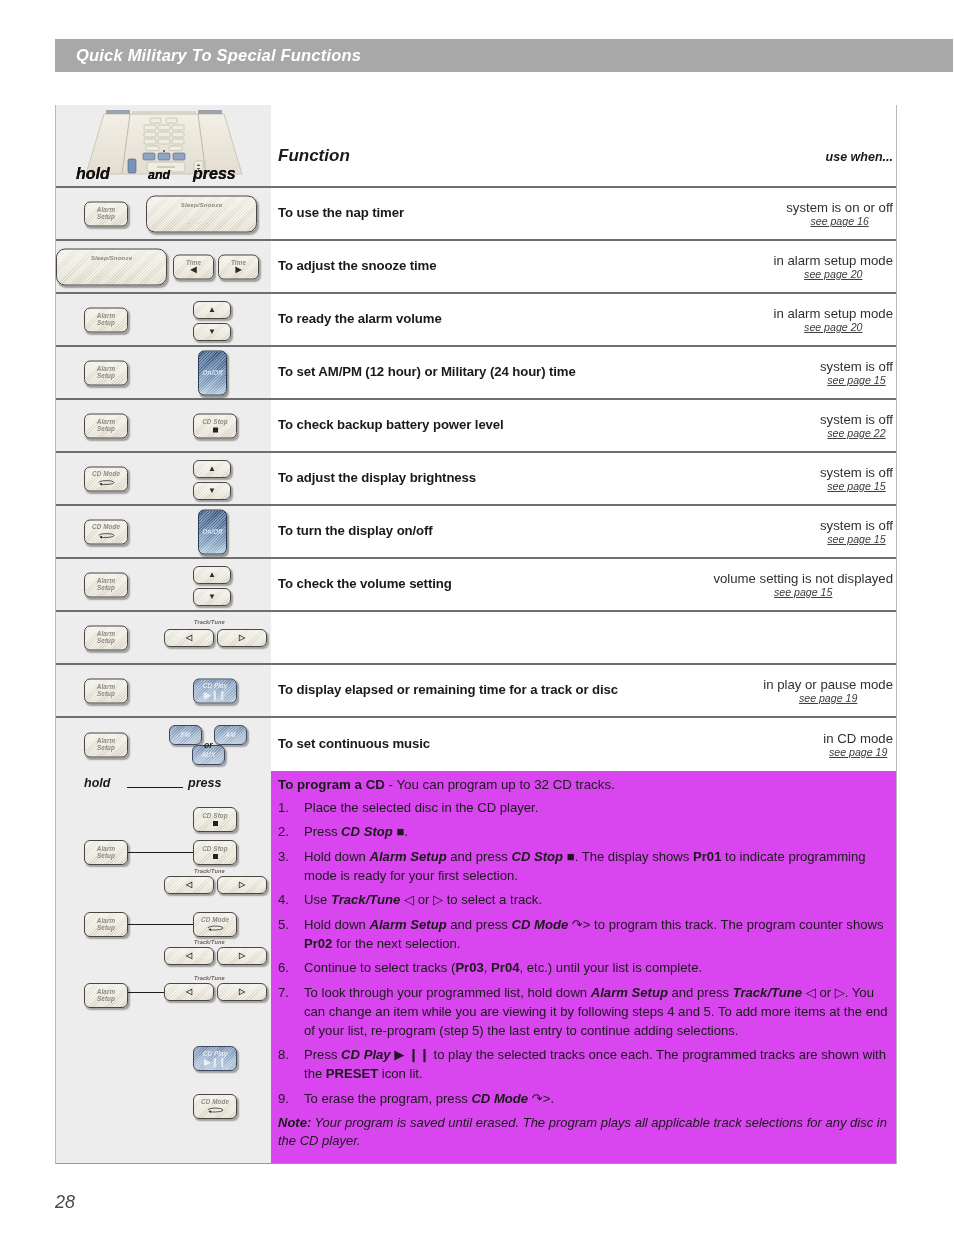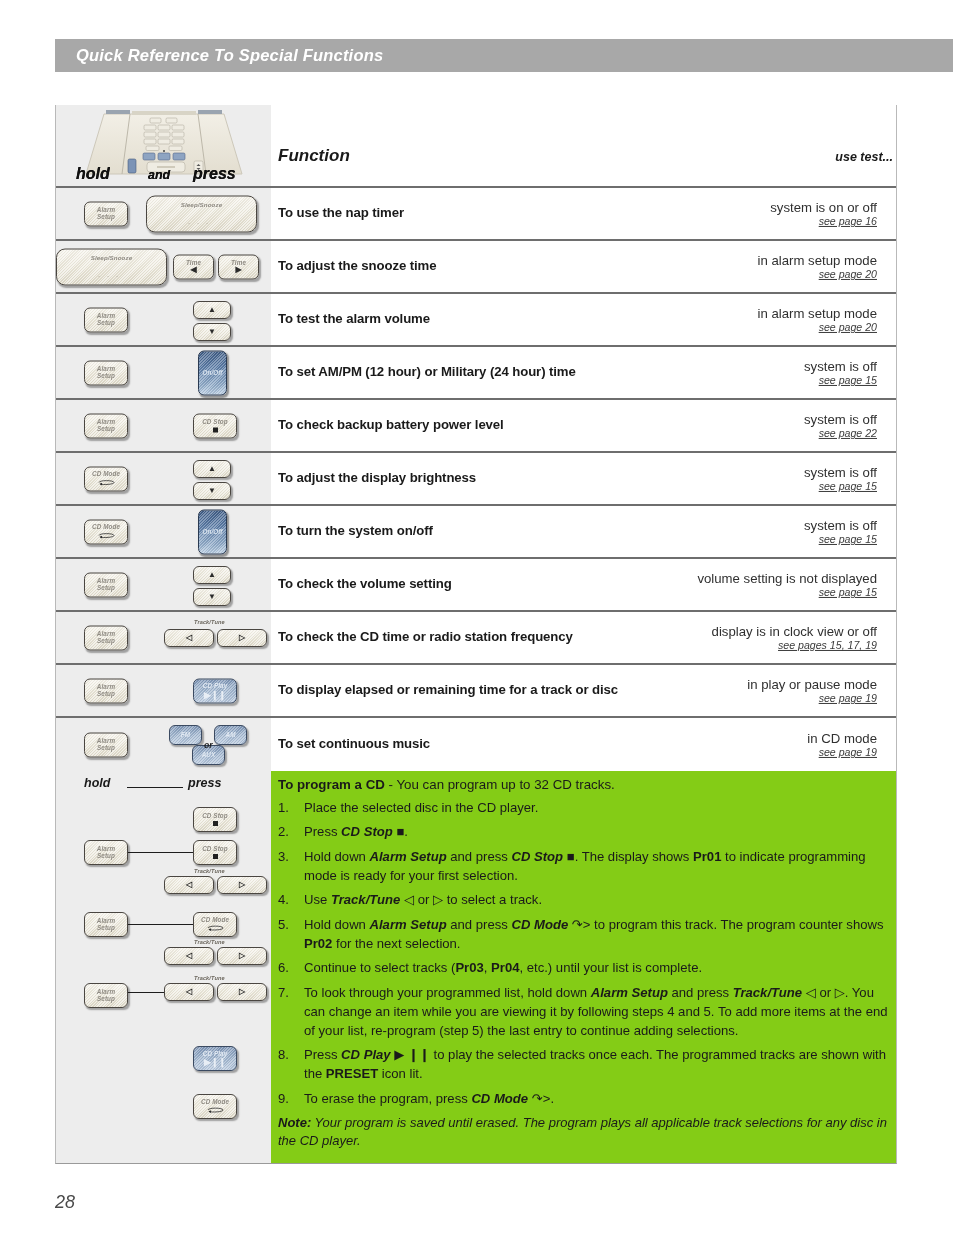--- a/index.html
+++ b/index.html
@@ -54,22 +54,22 @@
              font-weight:bold; font-style:italic; font-size:12.5px; }
 
   
   .row { display:flex; min-height:53px; border-bottom:2px solid #6e6e6e; }
   .row:last-child { border-bottom:none; }
   .cell-keys { width:215px; background:#ededed; position:relative; flex:0 0 215px; }
   .cell-fn   { flex:1; background:#fff; position:relative; padding:0 6px 0 7px;
                display:flex; align-items:center; }
   .fn-text { font-weight:bold; font-size:13.2px; line-height:1.25; letter-spacing:-.1px; }
   .when-wrap {
-    position:absolute; right:19px; top:50%; transform:translateY(-50%);
-    text-align:right; line-height:1.18;
+    position:absolute; right:3px; top:50%; transform:translateY(-50%);
+    text-align:center; line-height:1.18;
   }
   .when-main { font-size:13.2px; color:#303030; white-space:nowrap; }
   .when-page { font-size:10.6px; font-style:italic; color:#3a3a3a; white-space:nowrap;text-decoration:underline; }
 
   
   .key {
     position:absolute;
     border-radius:6px;
     border:1.2px solid #4a4641;
     background:
@@ -117,21 +117,21 @@
     position:absolute; font-size:8.5px; font-style:italic; font-weight:bold; color:#1c1c1c;
   }
   .link-line { position:absolute; height:1.4px; background:#1d1d1d; }
 
   
   .loop { display:block; width:21px; height:8px; margin-top:1px; }
 
   
   .prog-row { display:flex; border-bottom:none; }
   .prog-left { width:215px; flex:0 0 215px; background:#ededed; position:relative; }
-  .prog-right { flex:1; background:#84cc16; padding:6px 8px 12px 7px; }
+  .prog-right { flex:1; background:#d946ef; padding:6px 8px 12px 7px; }
 
   .prog-hold { position:absolute; left:28px; top:5px; font-weight:bold; font-style:italic; font-size:12.5px; }
   .prog-press{ position:absolute; left:132px; top:5px; font-weight:bold; font-style:italic; font-size:12.5px; }
   .prog-dash { position:absolute; left:71px; top:16px; width:56px; border-bottom:1.4px solid #1d1d1d; }
 
   .prog-title { font-size:13.3px; margin-bottom:7px; }
   .prog-title b { font-weight:bold; }
   ol.steps { margin:0; padding:0; list-style:none; }
   ol.steps li {
     font-size:13.1px; line-height:1.45; margin-bottom:5.5px;
@@ -146,21 +146,21 @@
 
   .pagenum {
     position:absolute; left:55px; top:1192px;
     font-size:18px; font-style:italic; color:#4a4a4a;
   }
 </style>
 </head>
 <body>
 
 <div class="header-bar">
-  <span class="header-title">Quick Reference To Special Functions</span>
+  <span class="header-title">Quick Military To Special Functions</span>
 </div>
 
 <div class="table-frame">
 
   <div class="head-row">
     <div class="head-left">
       <svg class="dev-ill" viewBox="0 0 180 78">
         <defs>
           <linearGradient id="pg" x1="0" y1="0" x2="0" y2="1">
             <stop offset="0%" stop-color="#f2efe6"></stop>
@@ -198,21 +198,21 @@
         <rect x="83" y="62" width="18" height="2" fill="#cfcabb"></rect>
         <rect x="120" y="57" width="9" height="12" rx="1.6" fill="#efece2" stroke="#b4afa1" stroke-width=".6"></rect>
         <path d="M124.5 60 l2 2 h-4 Z M124.5 66 l2 -2 h-4 Z" fill="#555"></path>
       </svg>
       <span class="hold-lbl">hold</span>
       <span class="and-lbl">and</span>
       <span class="press-lbl">press</span>
     </div>
     <div class="head-right">
       <span class="fn-head">Function</span>
-      <span class="usewhen-head">use test...</span>
+      <span class="usewhen-head">use when...</span>
     </div>
   </div>
 
   <div id="rows-host">
       <div class="row">
         <div class="cell-keys">
           <div class="key" style="width: 44px; height: 25px; left: 28px; top: 50%; transform: translateY(-50%);">
             <span class="k-lab">Alarm<br>Setup</span>
           </div>
           <div class="key sleep" style="width: 111px; height: 37px; top: 50%; transform: translateY(-50%); left: 90px;">
@@ -257,21 +257,21 @@
             <span class="k-lab">Alarm<br>Setup</span>
           </div>
           <div class="key" style="width: 38px; height: 18px; left: 137px; top: 7px;">
             <span class="tri">▲</span>
           </div>
           <div class="key" style="width: 38px; height: 18px; left: 137px; top: 29px;">
             <span class="tri">▼</span>
           </div>
         </div>
         <div class="cell-fn">
-          <span class="fn-text">To test the alarm volume</span>
+          <span class="fn-text">To ready the alarm volume</span>
           <div class="when-wrap">
             <div class="when-main">in alarm setup mode</div>
             <div class="when-page">see page 20</div>
           </div>
         </div>
       </div>
       <div class="row">
         <div class="cell-keys">
           <div class="key" style="width: 44px; height: 25px; left: 28px; top: 50%; transform: translateY(-50%);">
             <span class="k-lab">Alarm<br>Setup</span>
@@ -337,21 +337,21 @@
             <svg class="loop" viewBox="0 0 42 16">
               <path d="M6 8 C6 3, 36 3, 36 8 C36 12, 14 13, 8 11" fill="none" stroke="#2c2c2c" stroke-width="1.6"></path>
               <path d="M12 8.4 l-5 2.8 l5 2.6 z" fill="#2c2c2c"></path>
             </svg>
           </div>
           <div class="key blue" style="width: 29px; height: 45px; top: 50%; transform: translateY(-50%); left: 142px;">
             <span class="k-lab">On/Off</span>
           </div>
         </div>
         <div class="cell-fn">
-          <span class="fn-text">To turn the system on/off</span>
+          <span class="fn-text">To turn the display on/off</span>
           <div class="when-wrap">
             <div class="when-main">system is off</div>
             <div class="when-page">see page 15</div>
           </div>
         </div>
       </div>
       <div class="row">
         <div class="cell-keys">
           <div class="key" style="width: 44px; height: 25px; left: 28px; top: 50%; transform: translateY(-50%);">
             <span class="k-lab">Alarm<br>Setup</span>
@@ -375,27 +375,20 @@
         <div class="cell-keys">
           <div class="key" style="width: 44px; height: 25px; left: 28px; top: 50%; transform: translateY(-50%);">
             <span class="k-lab">Alarm<br>Setup</span>
           </div>
           <span class="tt-label" style="left: 138px; top: 7px;">Track/Tune</span>
           <div class="key" style="width: 50px; height: 18px; left: 108px; top: 17px;">
             <span class="tri">◁</span>
           </div>
           <div class="key" style="width: 50px; height: 18px; left: 161px; top: 17px;">
             <span class="tri">▷</span>
-          </div>
-        </div>
-        <div class="cell-fn">
-          <span class="fn-text">To check the CD time or radio station frequency</span>
-          <div class="when-wrap">
-            <div class="when-main">display is in clock view or off</div>
-            <div class="when-page">see pages 15, 17, 19</div>
           </div>
         </div>
       </div>
       <div class="row">
         <div class="cell-keys">
           <div class="key" style="width: 44px; height: 25px; left: 28px; top: 50%; transform: translateY(-50%);">
             <span class="k-lab">Alarm<br>Setup</span>
           </div>
           <div class="key blue-lite" style="width: 44px; height: 25px; top: 50%; transform: translateY(-50%); left: 137px;">
             <span class="k-lab">CD Play</span>

